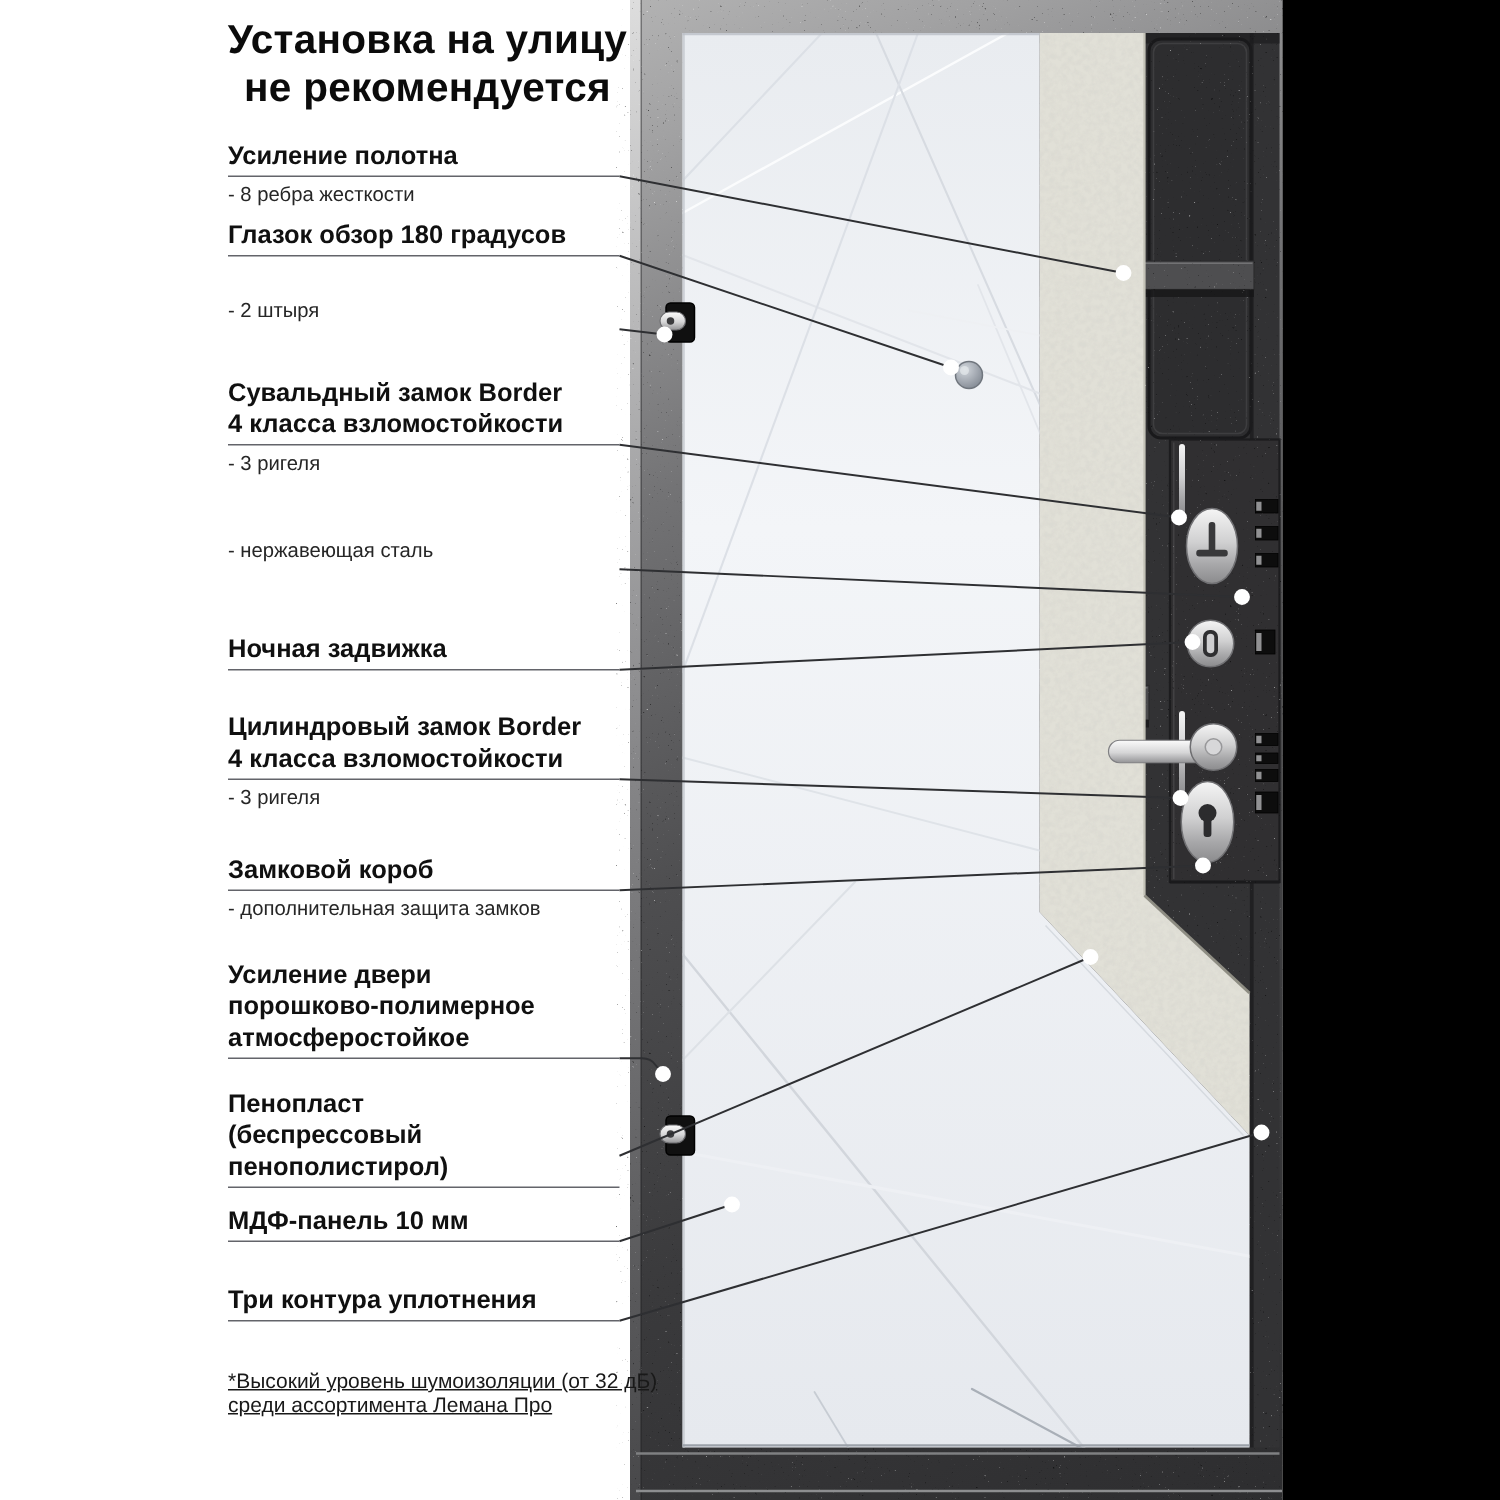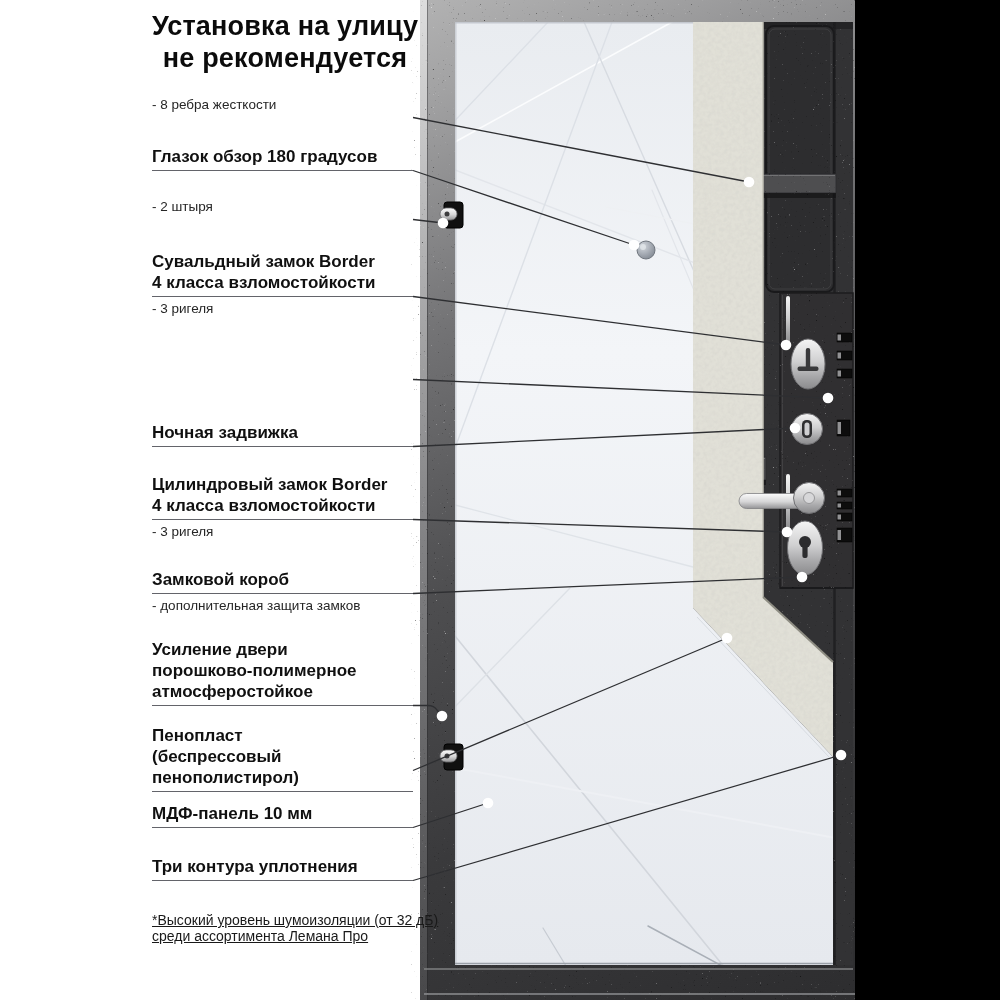--- a/index.html
+++ b/index.html
@@ -244,34 +244,36 @@
       <circle cx="727" cy="638" r="5.3"></circle>
     <circle cx="488" cy="803" r="5.3"></circle>
       <circle cx="841" cy="755" r="5.3"></circle>
   </g>
 </svg>
 
 <div class="main-title">Установка на улицу
 не рекомендуется</div>
 
 <div class="callout" style="top:93px">
+  <div class="ct">Усиление полотна</div>
   <div class="cs">- 8 ребра жесткости</div>
 </div>
 <div class="callout" style="top:146px">
   <div class="ct">Глазок обзор 180 градусов</div>
 </div>
 <div class="callout" style="top:195px">
   <div class="cs">- 2 штыря</div>
 </div>
 <div class="callout" style="top:251px">
   <div class="ct">Сувальдный замок Border
 4 класса взломостойкости</div>
   <div class="cs">- 3 ригеля</div>
 </div>
 <div class="callout" style="top:355px">
+  <div class="cs">- нержавеющая сталь</div>
 </div>
 <div class="callout" style="top:422px">
   <div class="ct">Ночная задвижка</div>
 </div>
 <div class="callout" style="top:474px">
   <div class="ct">Цилиндровый замок Border
 4 класса взломостойкости</div>
   <div class="cs">- 3 ригеля</div>
 </div>
 <div class="callout" style="top:569px">

